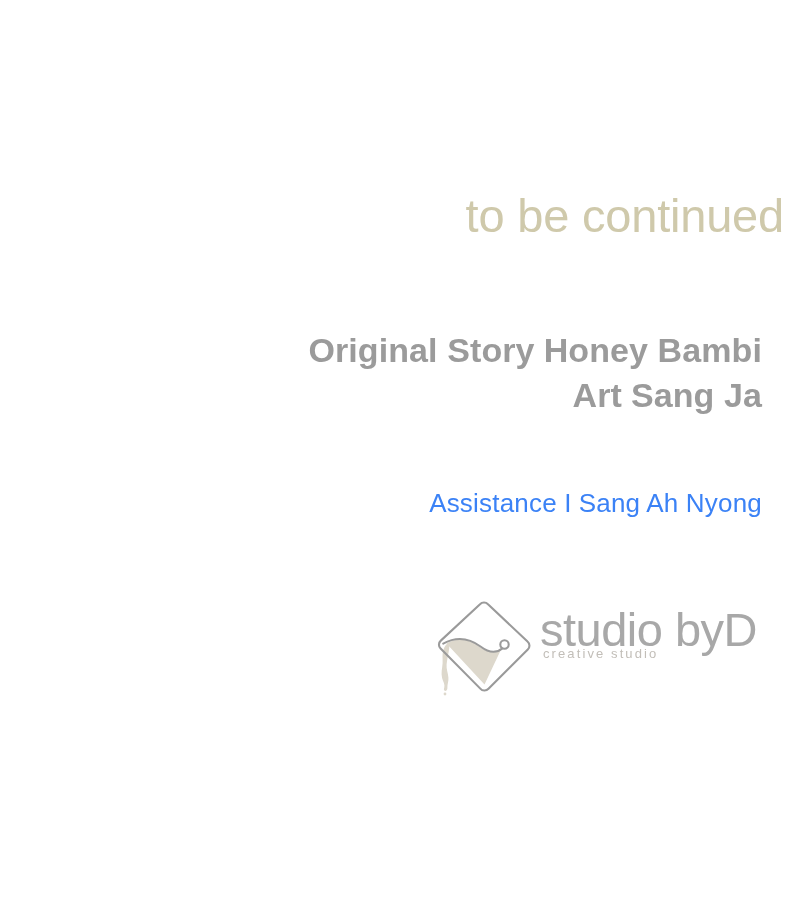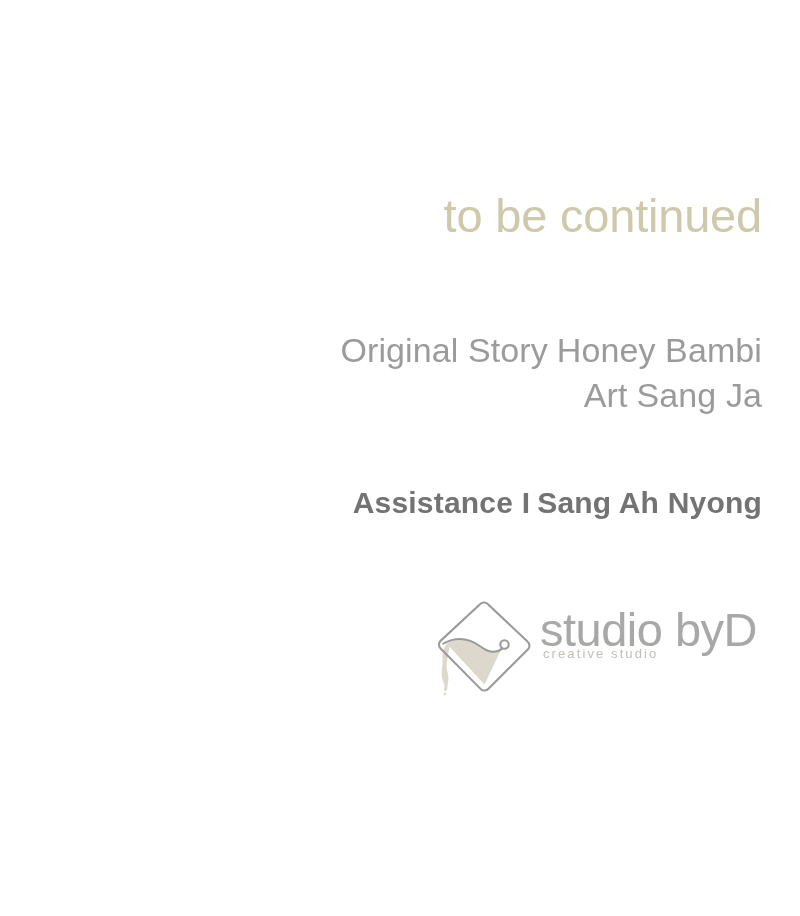--- a/index.html
+++ b/index.html
@@ -28,53 +28,54 @@
     top: 192px;
     left: 0;
     width: 762px;
     text-align: right;
     font-size: 47px;
     font-weight: 300;
     letter-spacing: -0.2px;
     color: #cfc9ab;
     line-height: 1.0;
     white-space: nowrap;
+    padding-left: 22px;
   }
 
   
   .credits {
     position: absolute;
     top: 328px;
     left: 0;
     width: 762px;
     text-align: right;
   }
   .credit-line {
     font-size: 34px;
-    font-weight: 400;
+    font-weight: 700;
     color: #9b9b9b;
     line-height: 45px;
     white-space: nowrap;
     letter-spacing: 0.1px;
   }
   .credit-line .sep {
     display: inline-block;
     width: 9px;
   }
 
   
   .assistance {
     position: absolute;
     top: 488px;
     left: 0;
     width: 762px;
     text-align: right;
-    font-size: 30px;
-    font-weight: 700;
-    color: #737373;
+    font-size: 26px;
+    font-weight: 400;
+    color: #3b82f6;
     line-height: 30px;
     white-space: nowrap;
     letter-spacing: 0.2px;
   }
   .assistance .sep {
     display: inline-block;
     width: 7px;
   }
 
   

